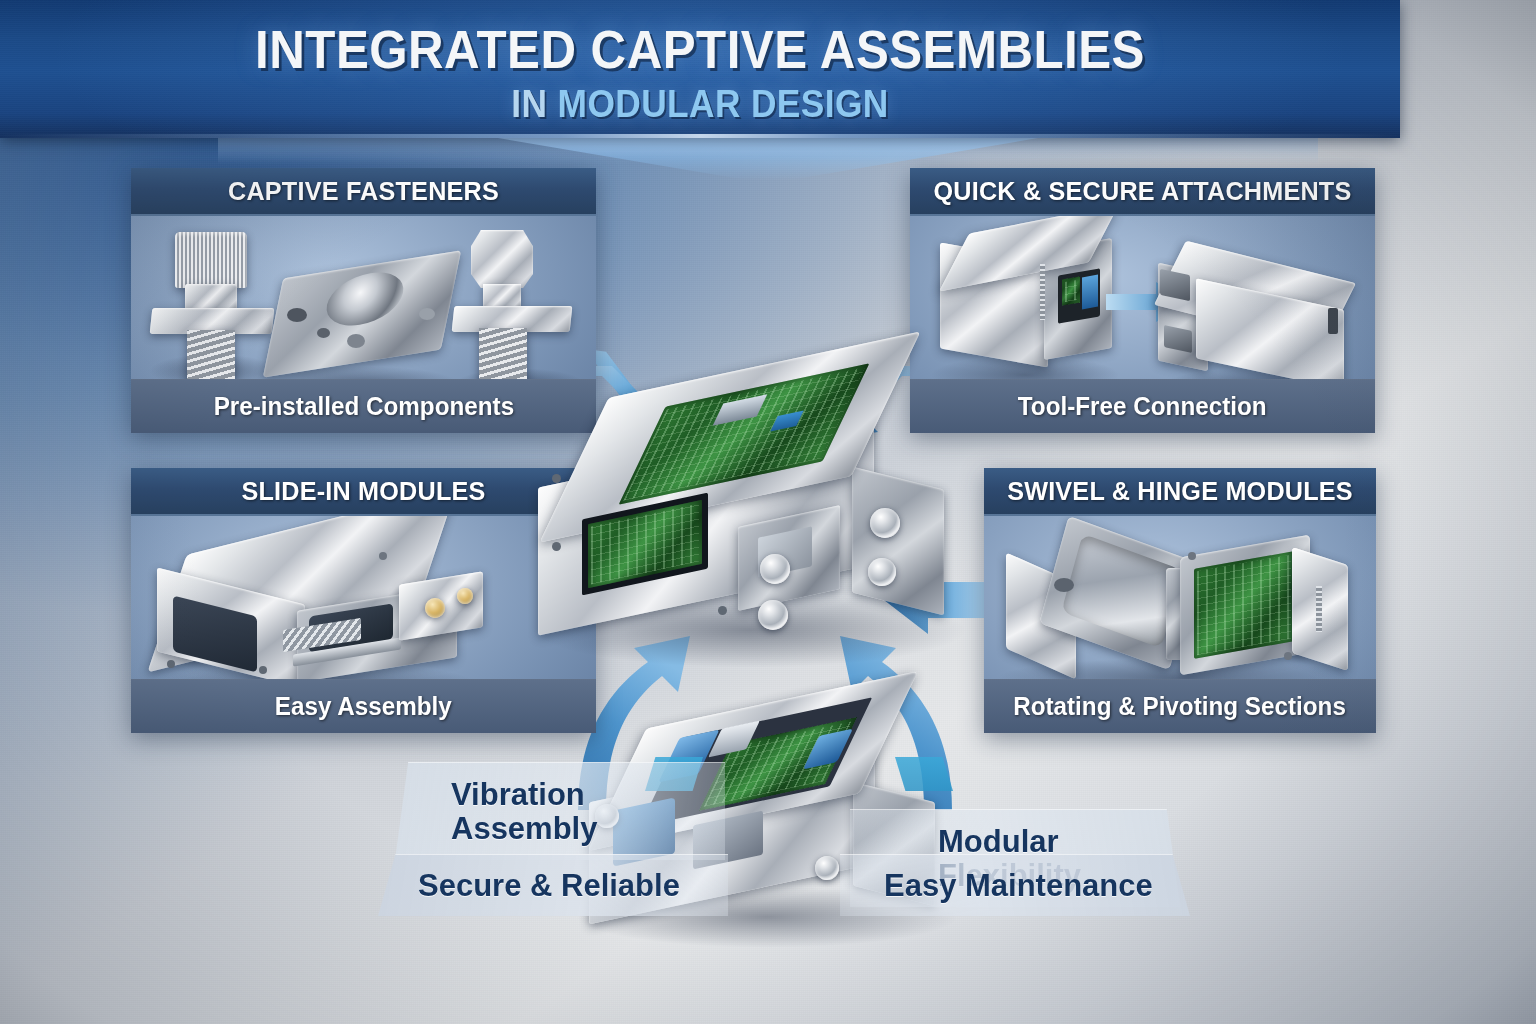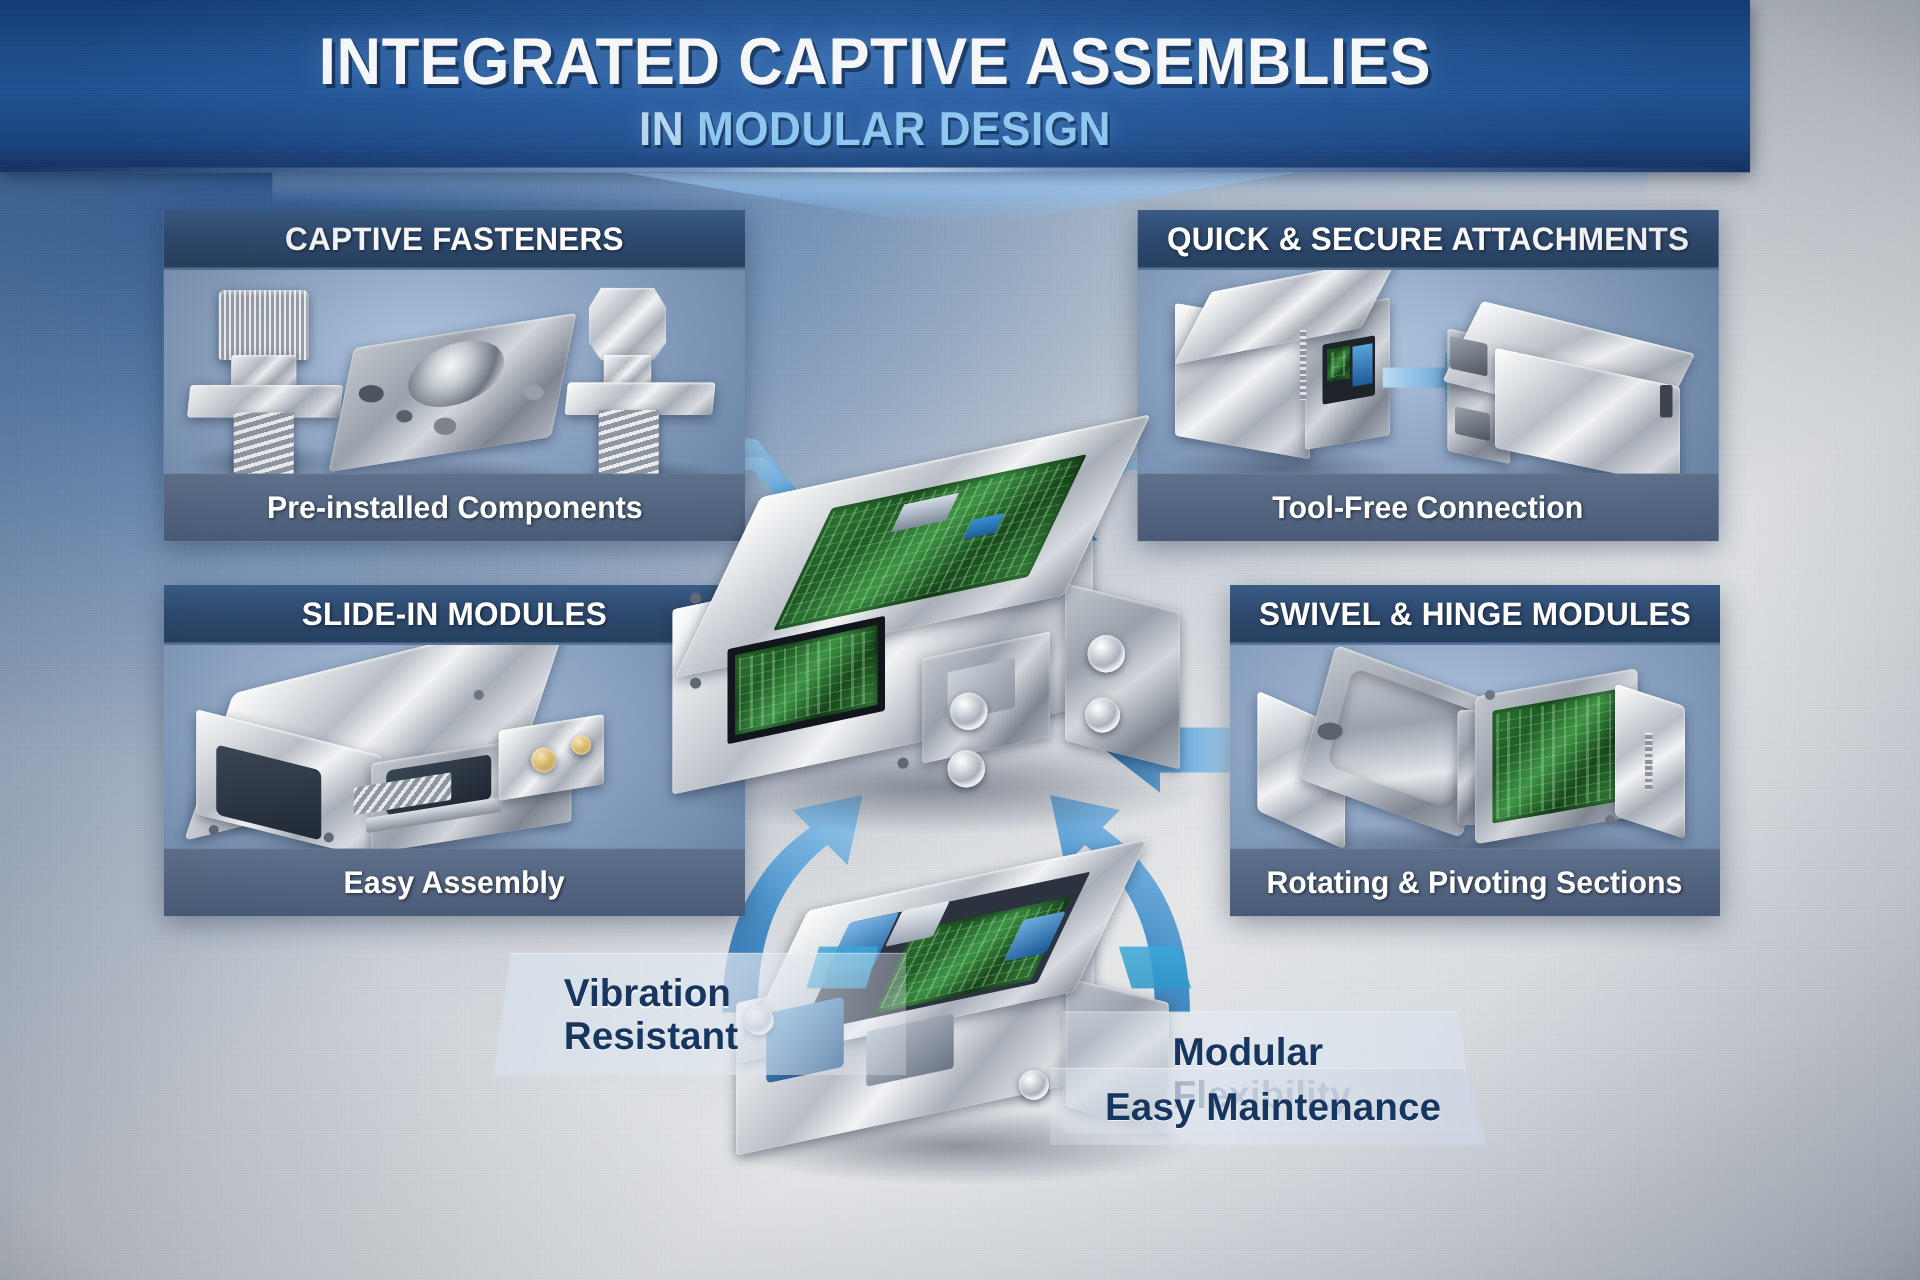--- a/index.html
+++ b/index.html
@@ -481,24 +481,27 @@
     <div class="card-foot">
       <div class="card-foot-text">Rotating &amp; Pivoting Sections</div>
     </div>
   </div>
 
   <div class="tab-cyan" id="tab-left"></div>
   <div class="tab-cyan" id="tab-right"></div>
 
   <div class="ribbon" id="ribbon-vibration">
     <div class="ribbon-text">Vibration
-Resistant</div>
+Assembly</div>
   </div>
   <div class="ribbon" id="ribbon-modular">
     <div class="ribbon-text">Modular
 Flexibility</div>
   </div>
+  <div class="ribbon" id="ribbon-secure">
+    <div class="ribbon-text">Secure &amp; Reliable</div>
+  </div>
   <div class="ribbon" id="ribbon-easy">
     <div class="ribbon-text">Easy Maintenance</div>
   </div>
 
   <div class="bg-vignette"></div>
 </div>
 
 </body></html>

